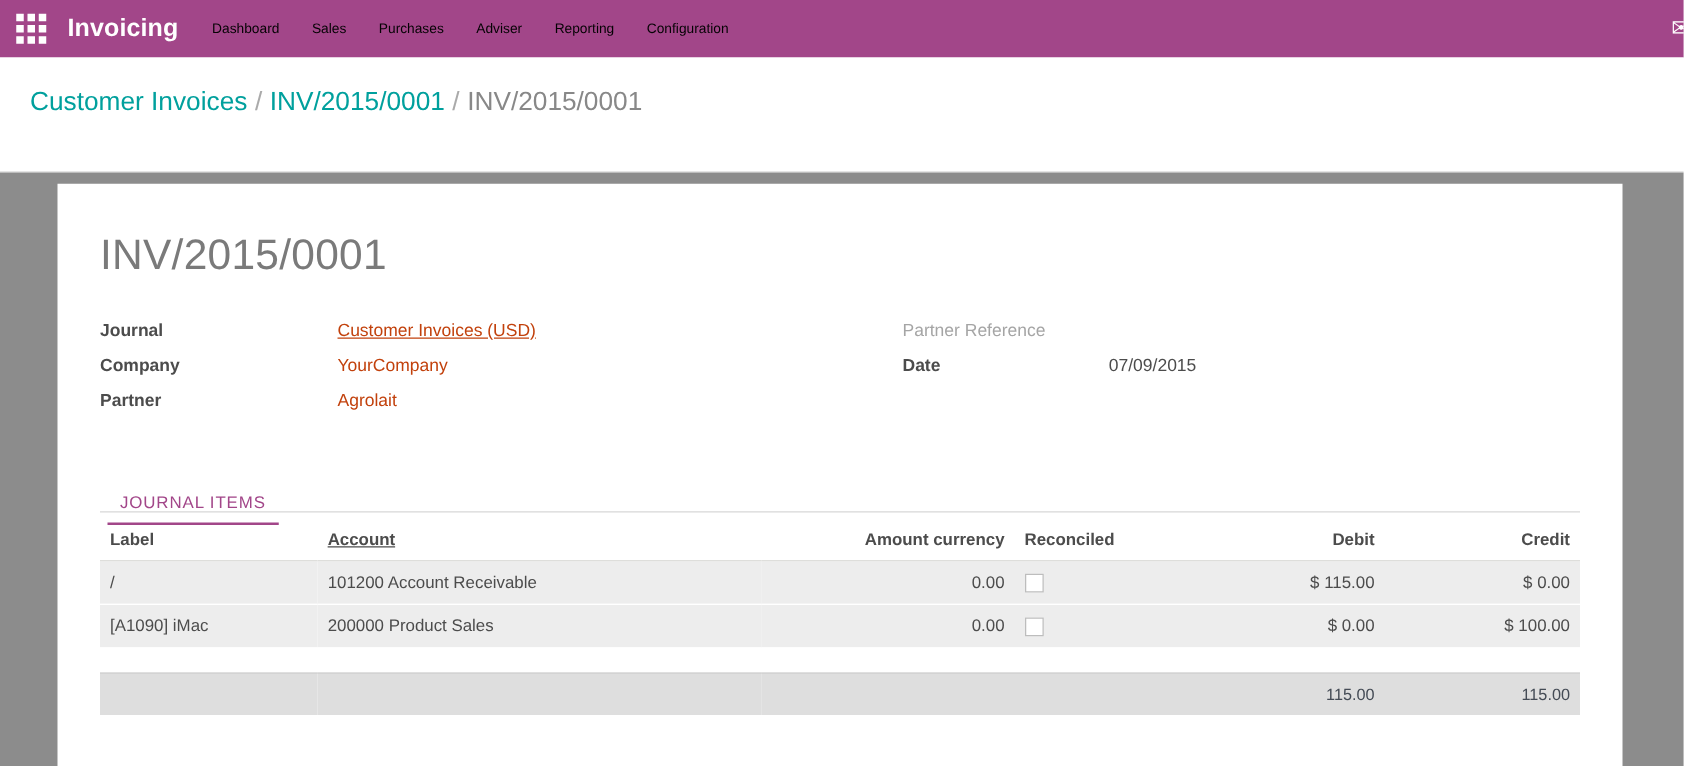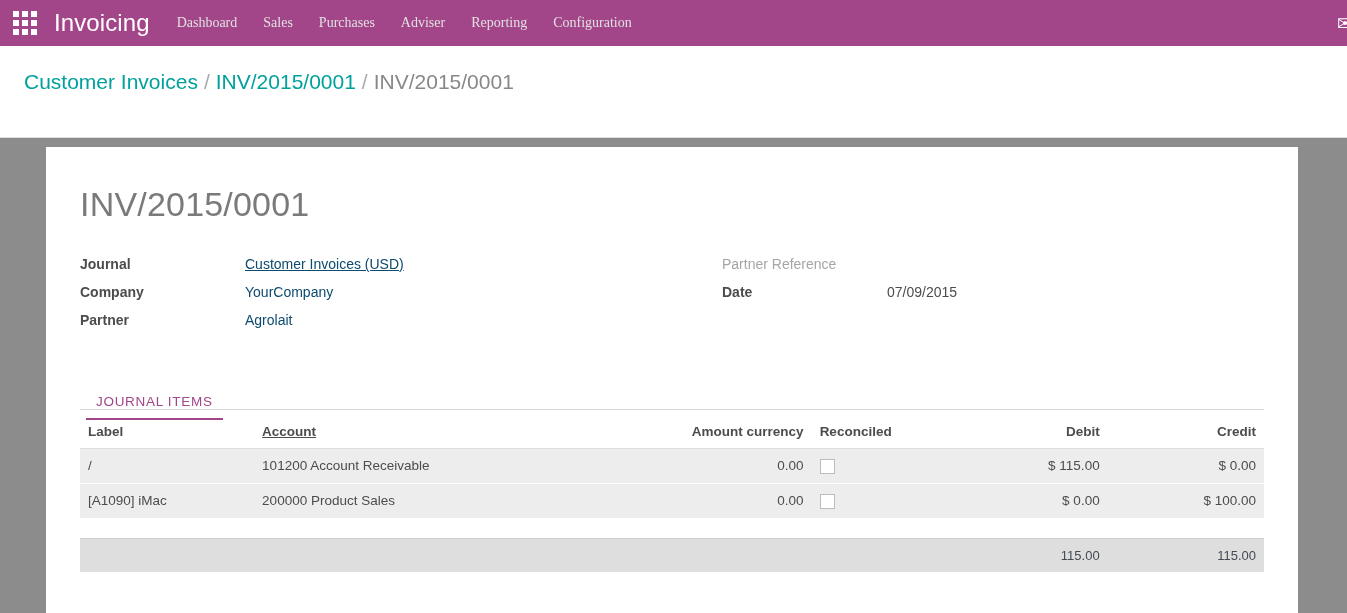--- a/index.html
+++ b/index.html
@@ -28,37 +28,36 @@
     grid-template-columns: repeat(3, 6px);
     grid-template-rows: repeat(3, 6px);
     gap: 3px;
     align-content: center;
     justify-content: center;
     cursor: pointer;
   }
   .apps-grid i { background: #ffffff; display: block; width: 6px; height: 6px; }
   .brand {
     color: #ffffff;
-    font-size: 24px;
-    font-weight: 400;
+    font-size: 20px;
+    font-weight: 700;
     letter-spacing: 0.1px;
     padding: 0 14px 0 10px;
     line-height: 46px;
     cursor: pointer;
   }
   .nav-menu { display: flex; align-items: center; height: 46px; }
   .nav-menu a {
-    color: #e5e5e5;
-    font-size: 14px;
+    color: #000000;
+    font-size: 11px;
     text-decoration: none;
     padding: 0 13px;
     line-height: 46px;
     opacity: 0.97;
     cursor: pointer;
-    font-family: Liberation Serif, serif;
   }
   .nav-right {
     position: absolute;
     right: 0; top: 0;
     height: 46px;
     display: flex; align-items: center;
   }
   .mail-icon {
     color: #ffffff;
     font-size: 19px;
@@ -193,23 +192,24 @@
     font-size: 14px;
     font-weight: bold;
     color: #4c4c4c;
   }
   .form-label.empty { font-weight: normal; color: #a5a5a5; }
   .form-value {
     font-size: 14px;
     color: #4c4c4c;
   }
   .form-value a {
-    color: #0c4a6e;
+    color: #c2410c;
     text-decoration: none;
     cursor: pointer;
+    margin-left: 25px;
   }
   .form-value a.hovered { text-decoration: underline; }
 
   
   .notebook { margin-top: 38px; padding: 0 16px; }
   .nb-tabs {
     display: flex;
     border-bottom: 1px solid #d8d8d8;
     padding-left: 6px;
   }

